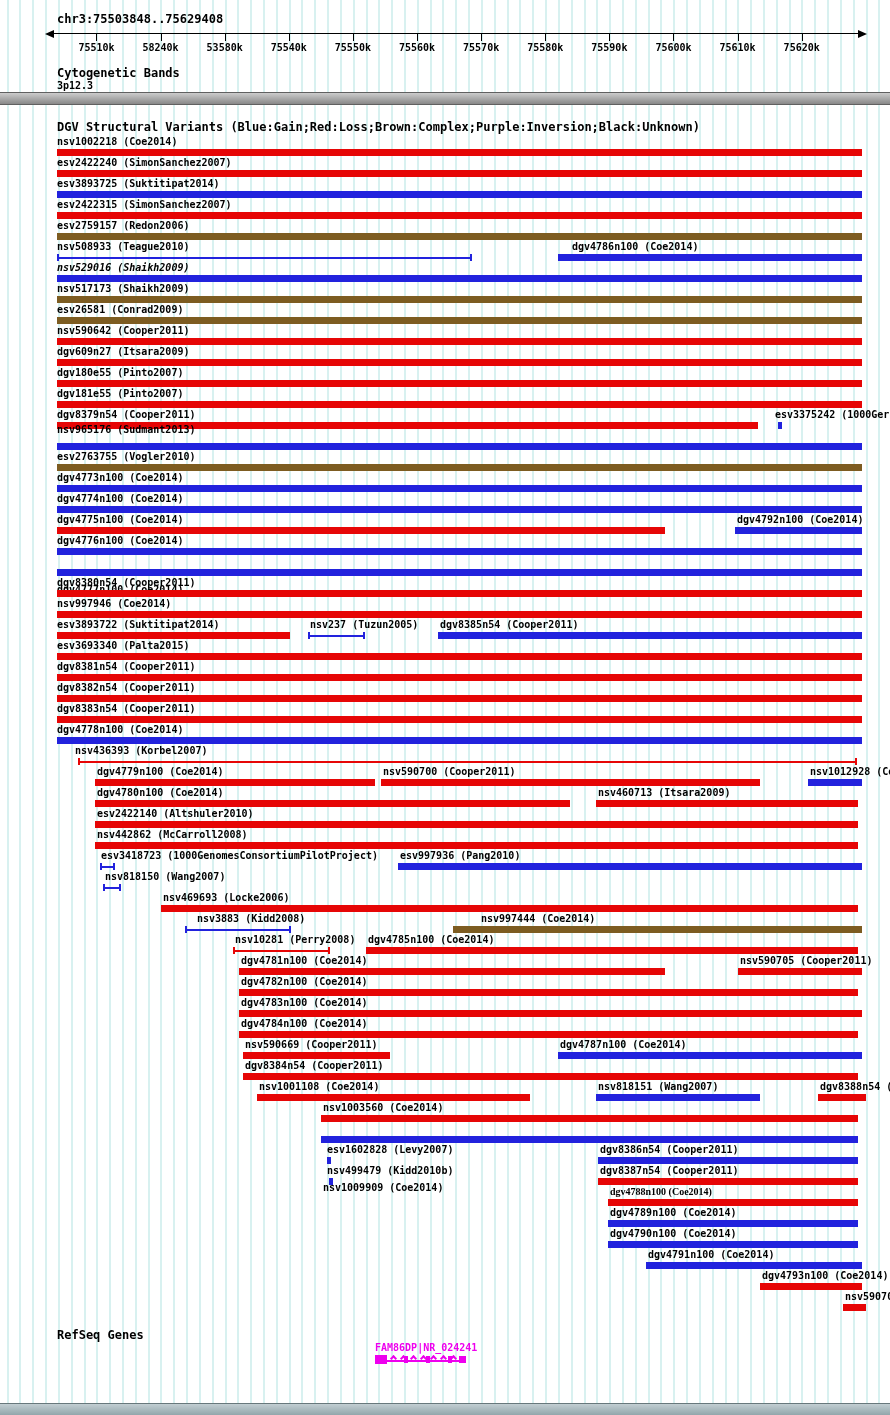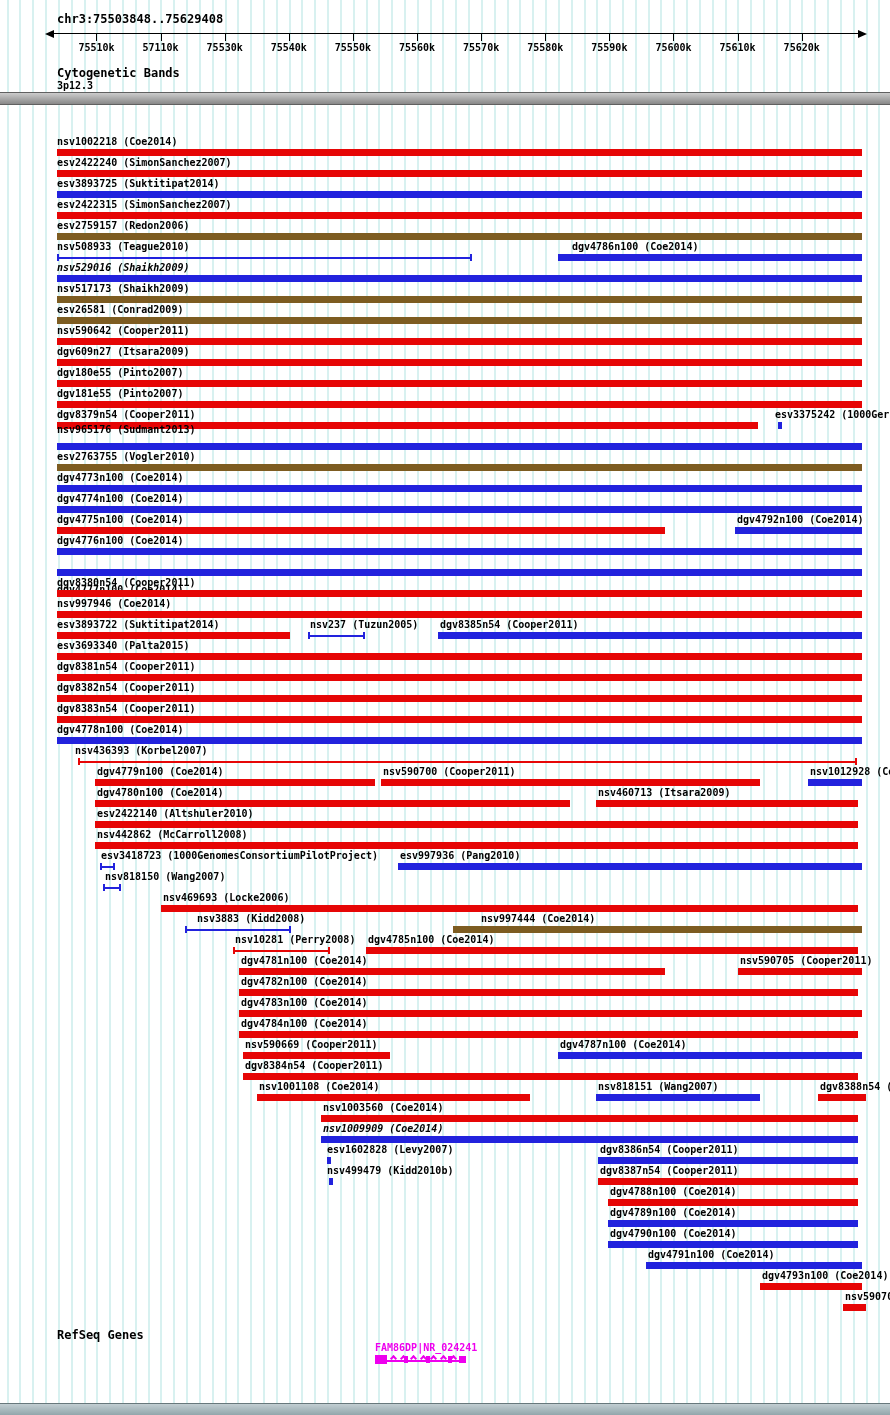--- a/index.html
+++ b/index.html
@@ -101,23 +101,23 @@
 
   <div class="hdr" style="left:57px;top:12px">chr3:75503848..75629408</div>
 
   <div>
     <div class="rline" style="left:52px;top:33px;width:810px"></div>
     <div class="arrow-l" style="left:45px;top:30px"></div>
     <div class="arrow-r" style="left:858px;top:30px"></div>
   <div class="rtick" style="left: 96.4422px; top: 33px;"></div>
       <div class="rlabel" style="left: 96.4422px; top: 42px;">75510k</div>
       <div class="rtick" style="left: 160.555px; top: 33px;"></div>
-      <div class="rlabel" style="left: 160.555px; top: 42px;">57110k</div>
+      <div class="rlabel" style="left: 160.555px; top: 42px;">58240k</div>
       <div class="rtick" style="left: 224.668px; top: 33px;"></div>
-      <div class="rlabel" style="left: 224.668px; top: 42px;">75530k</div>
+      <div class="rlabel" style="left: 224.668px; top: 42px;">53580k</div>
       <div class="rtick" style="left: 288.781px; top: 33px;"></div>
       <div class="rlabel" style="left: 288.781px; top: 42px;">75540k</div>
       <div class="rtick" style="left: 352.893px; top: 33px;"></div>
       <div class="rlabel" style="left: 352.893px; top: 42px;">75550k</div>
       <div class="rtick" style="left: 417.006px; top: 33px;"></div>
       <div class="rlabel" style="left: 417.006px; top: 42px;">75560k</div>
       <div class="rtick" style="left: 481.119px; top: 33px;"></div>
       <div class="rlabel" style="left: 481.119px; top: 42px;">75570k</div>
       <div class="rtick" style="left: 545.232px; top: 33px;"></div>
       <div class="rlabel" style="left: 545.232px; top: 42px;">75580k</div>
@@ -128,20 +128,21 @@
       <div class="rtick" style="left: 737.57px; top: 33px;"></div>
       <div class="rlabel" style="left: 737.57px; top: 42px;">75610k</div>
       <div class="rtick" style="left: 801.683px; top: 33px;"></div>
       <div class="rlabel" style="left: 801.683px; top: 42px;">75620k</div>
     </div>
 
   <div class="hdr" style="left:57px;top:66px">Cytogenetic Bands</div>
   <div class="lbl" style="left:57px;top:80px">3p12.3</div>
   <div class="band" style="top:92px"></div>
 
+  <div class="hdr" style="left:57px;top:120px">DGV Structural Variants (Blue:Gain;Red:Loss;Brown:Complex;Purple:Inversion;Black:Unknown)</div>
   <div>
       <div class="lbl" style="left: 57px; top: 136px;">nsv1002218 (Coe2014)</div>
       <div class="bar" style="left: 57px; top: 149px; width: 805px; background: rgb(230, 6, 6);"></div>
       <div class="lbl" style="left: 57px; top: 157px;">esv2422240 (SimonSanchez2007)</div>
       <div class="bar" style="left: 57px; top: 170px; width: 805px; background: rgb(230, 6, 6);"></div>
       <div class="lbl" style="left: 57px; top: 178px;">esv3893725 (Suktitipat2014)</div>
       <div class="bar" style="left: 57px; top: 191px; width: 805px; background: rgb(34, 34, 221);"></div>
       <div class="lbl" style="left: 57px; top: 199px;">esv2422315 (SimonSanchez2007)</div>
       <div class="bar" style="left: 57px; top: 212px; width: 805px; background: rgb(230, 6, 6);"></div>
       <div class="lbl" style="left: 57px; top: 220px;">esv2759157 (Redon2006)</div>
@@ -267,31 +268,31 @@
       <div class="lbl" style="left: 245px; top: 1060px;">dgv8384n54 (Cooper2011)</div>
       <div class="bar" style="left: 243px; top: 1073px; width: 615px; background: rgb(230, 6, 6);"></div>
       <div class="lbl" style="left: 259px; top: 1081px;">nsv1001108 (Coe2014)</div>
       <div class="bar" style="left: 257px; top: 1094px; width: 273px; background: rgb(230, 6, 6);"></div>
       <div class="lbl" style="left: 598px; top: 1081px;">nsv818151 (Wang2007)</div>
       <div class="bar" style="left: 596px; top: 1094px; width: 164px; background: rgb(34, 34, 221);"></div>
       <div class="lbl" style="left: 820px; top: 1081px;">dgv8388n54 (</div>
       <div class="bar" style="left: 818px; top: 1094px; width: 48px; background: rgb(230, 6, 6);"></div>
       <div class="lbl" style="left: 323px; top: 1102px;">nsv1003560 (Coe2014)</div>
       <div class="bar" style="left: 321px; top: 1115px; width: 537px; background: rgb(230, 6, 6);"></div>
-      <div class="lbl" style="left: 323px; top: 1123px; font-style: italic;">nsv1009909 (Coe2014)</div>
+      <div class="lbl" style="left: 323px; top: 1182px;">nsv1009909 (Coe2014)</div>
       <div class="bar" style="left: 321px; top: 1136px; width: 537px; background: rgb(34, 34, 221);"></div>
       <div class="lbl" style="left: 327px; top: 1144px;">esv1602828 (Levy2007)</div>
       <div class="stick" style="left: 327px; top: 1157px; width: 4px; background: rgb(34, 34, 221);"></div>
       <div class="lbl" style="left: 600px; top: 1144px;">dgv8386n54 (Cooper2011)</div>
       <div class="bar" style="left: 598px; top: 1157px; width: 260px; background: rgb(34, 34, 221);"></div>
       <div class="lbl" style="left: 327px; top: 1165px;">nsv499479 (Kidd2010b)</div>
       <div class="stick" style="left: 329px; top: 1178px; width: 4px; background: rgb(34, 34, 221);"></div>
       <div class="lbl" style="left: 600px; top: 1165px;">dgv8387n54 (Cooper2011)</div>
       <div class="bar" style="left: 598px; top: 1178px; width: 260px; background: rgb(230, 6, 6);"></div>
-      <div class="lbl" style="left: 610px; top: 1186px;">dgv4788n100 (Coe2014)</div>
+      <div class="lbl" style="left: 610px; top: 1186px; font-family: Liberation Serif, serif;">dgv4788n100 (Coe2014)</div>
       <div class="bar" style="left: 608px; top: 1199px; width: 250px; background: rgb(230, 6, 6);"></div>
       <div class="lbl" style="left: 610px; top: 1207px;">dgv4789n100 (Coe2014)</div>
       <div class="bar" style="left: 608px; top: 1220px; width: 250px; background: rgb(34, 34, 221);"></div>
       <div class="lbl" style="left: 610px; top: 1228px;">dgv4790n100 (Coe2014)</div>
       <div class="bar" style="left: 608px; top: 1241px; width: 250px; background: rgb(34, 34, 221);"></div>
       <div class="lbl" style="left: 648px; top: 1249px;">dgv4791n100 (Coe2014)</div>
       <div class="bar" style="left: 646px; top: 1262px; width: 216px; background: rgb(34, 34, 221);"></div>
       <div class="lbl" style="left: 762px; top: 1270px;">dgv4793n100 (Coe2014)</div>
       <div class="bar" style="left: 760px; top: 1283px; width: 102px; background: rgb(230, 6, 6);"></div>
       <div class="lbl" style="left: 845px; top: 1291px;">nsv59070</div>

